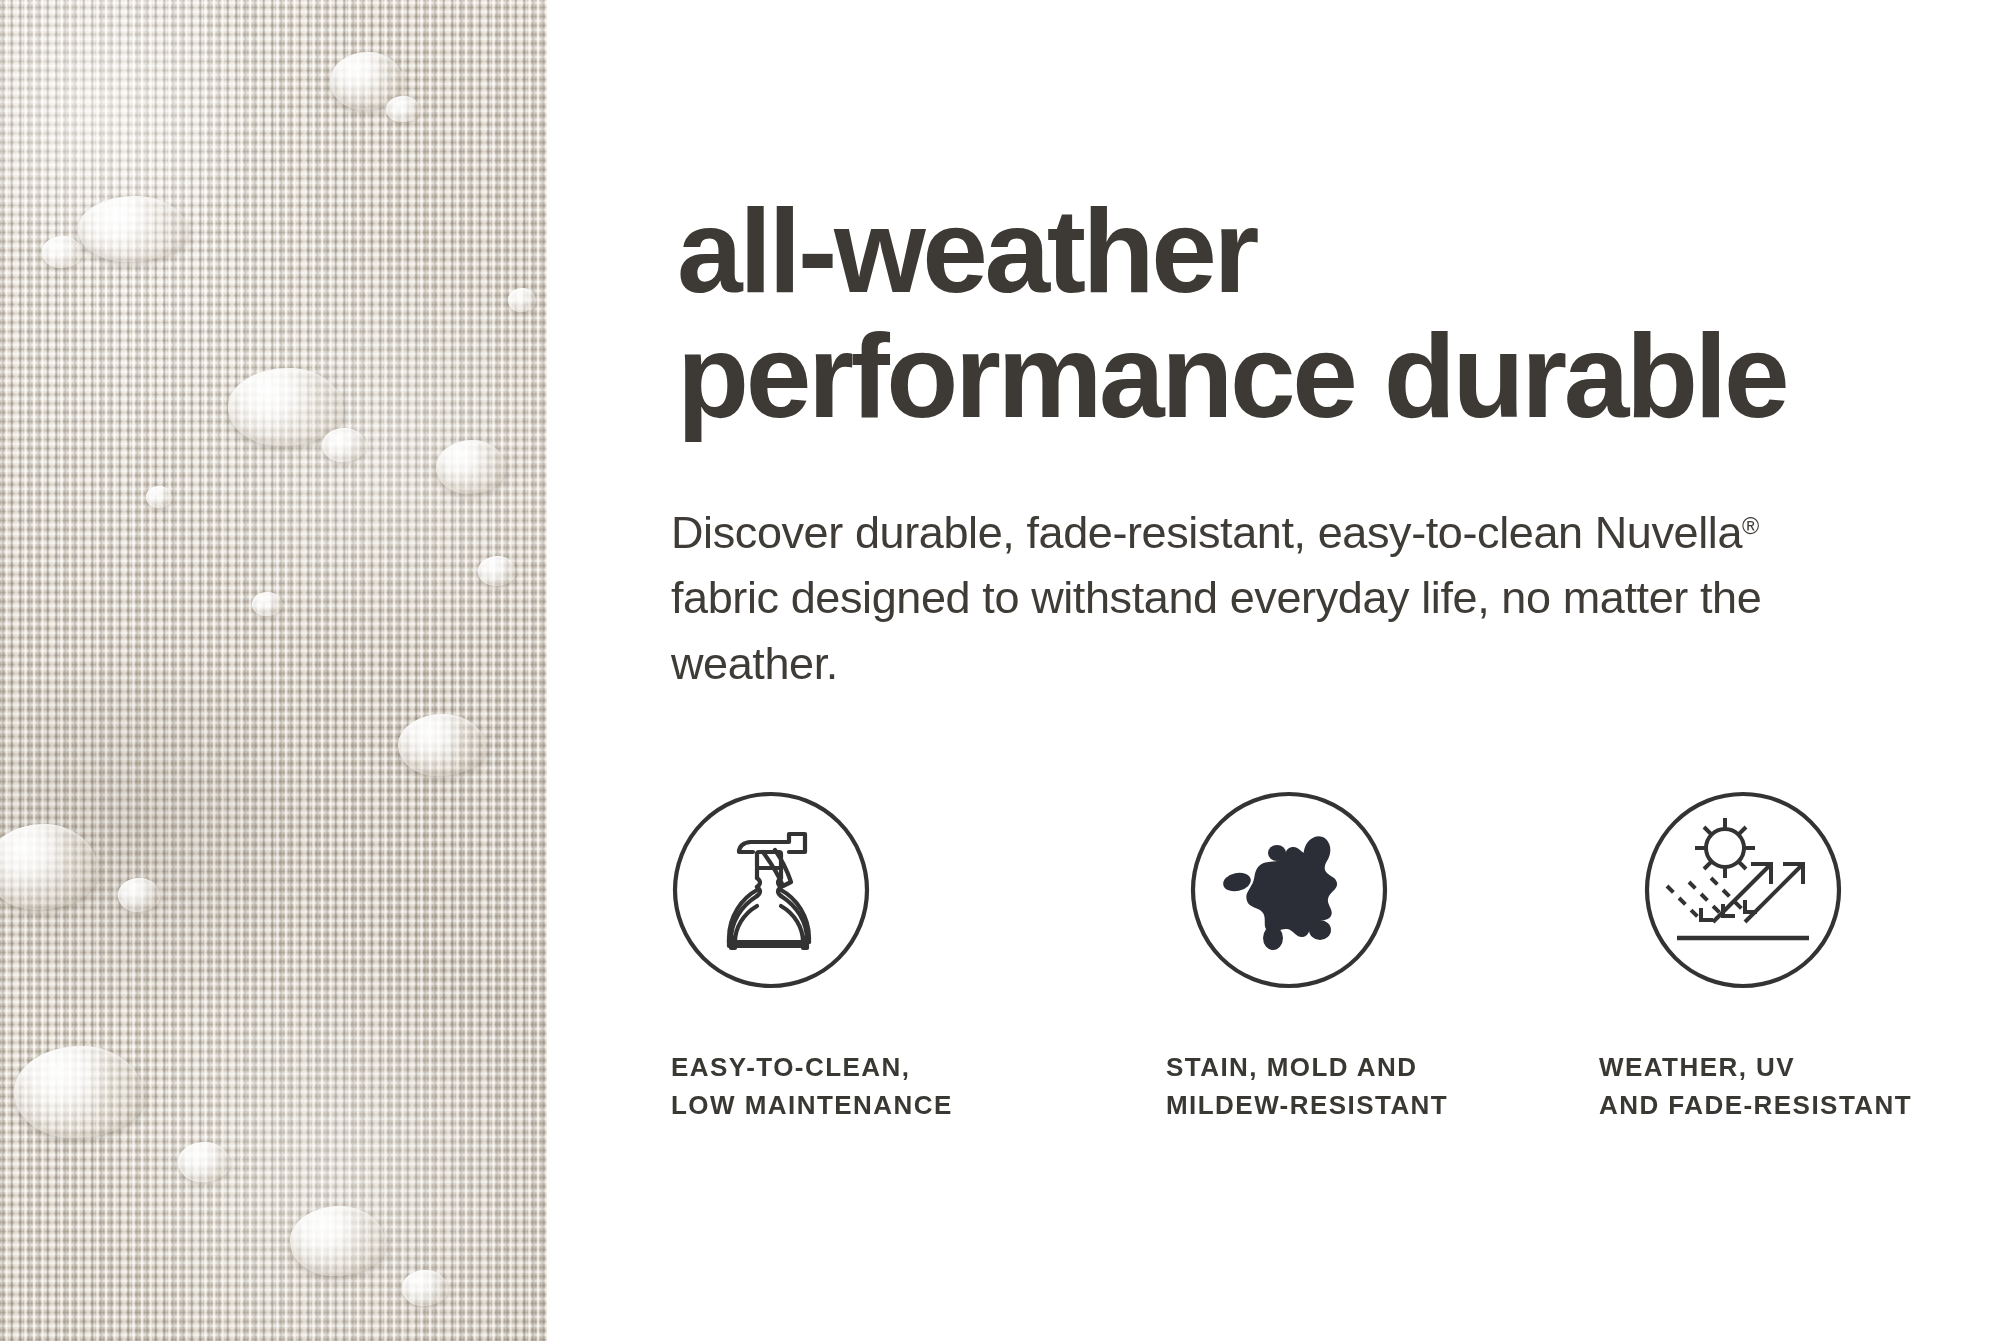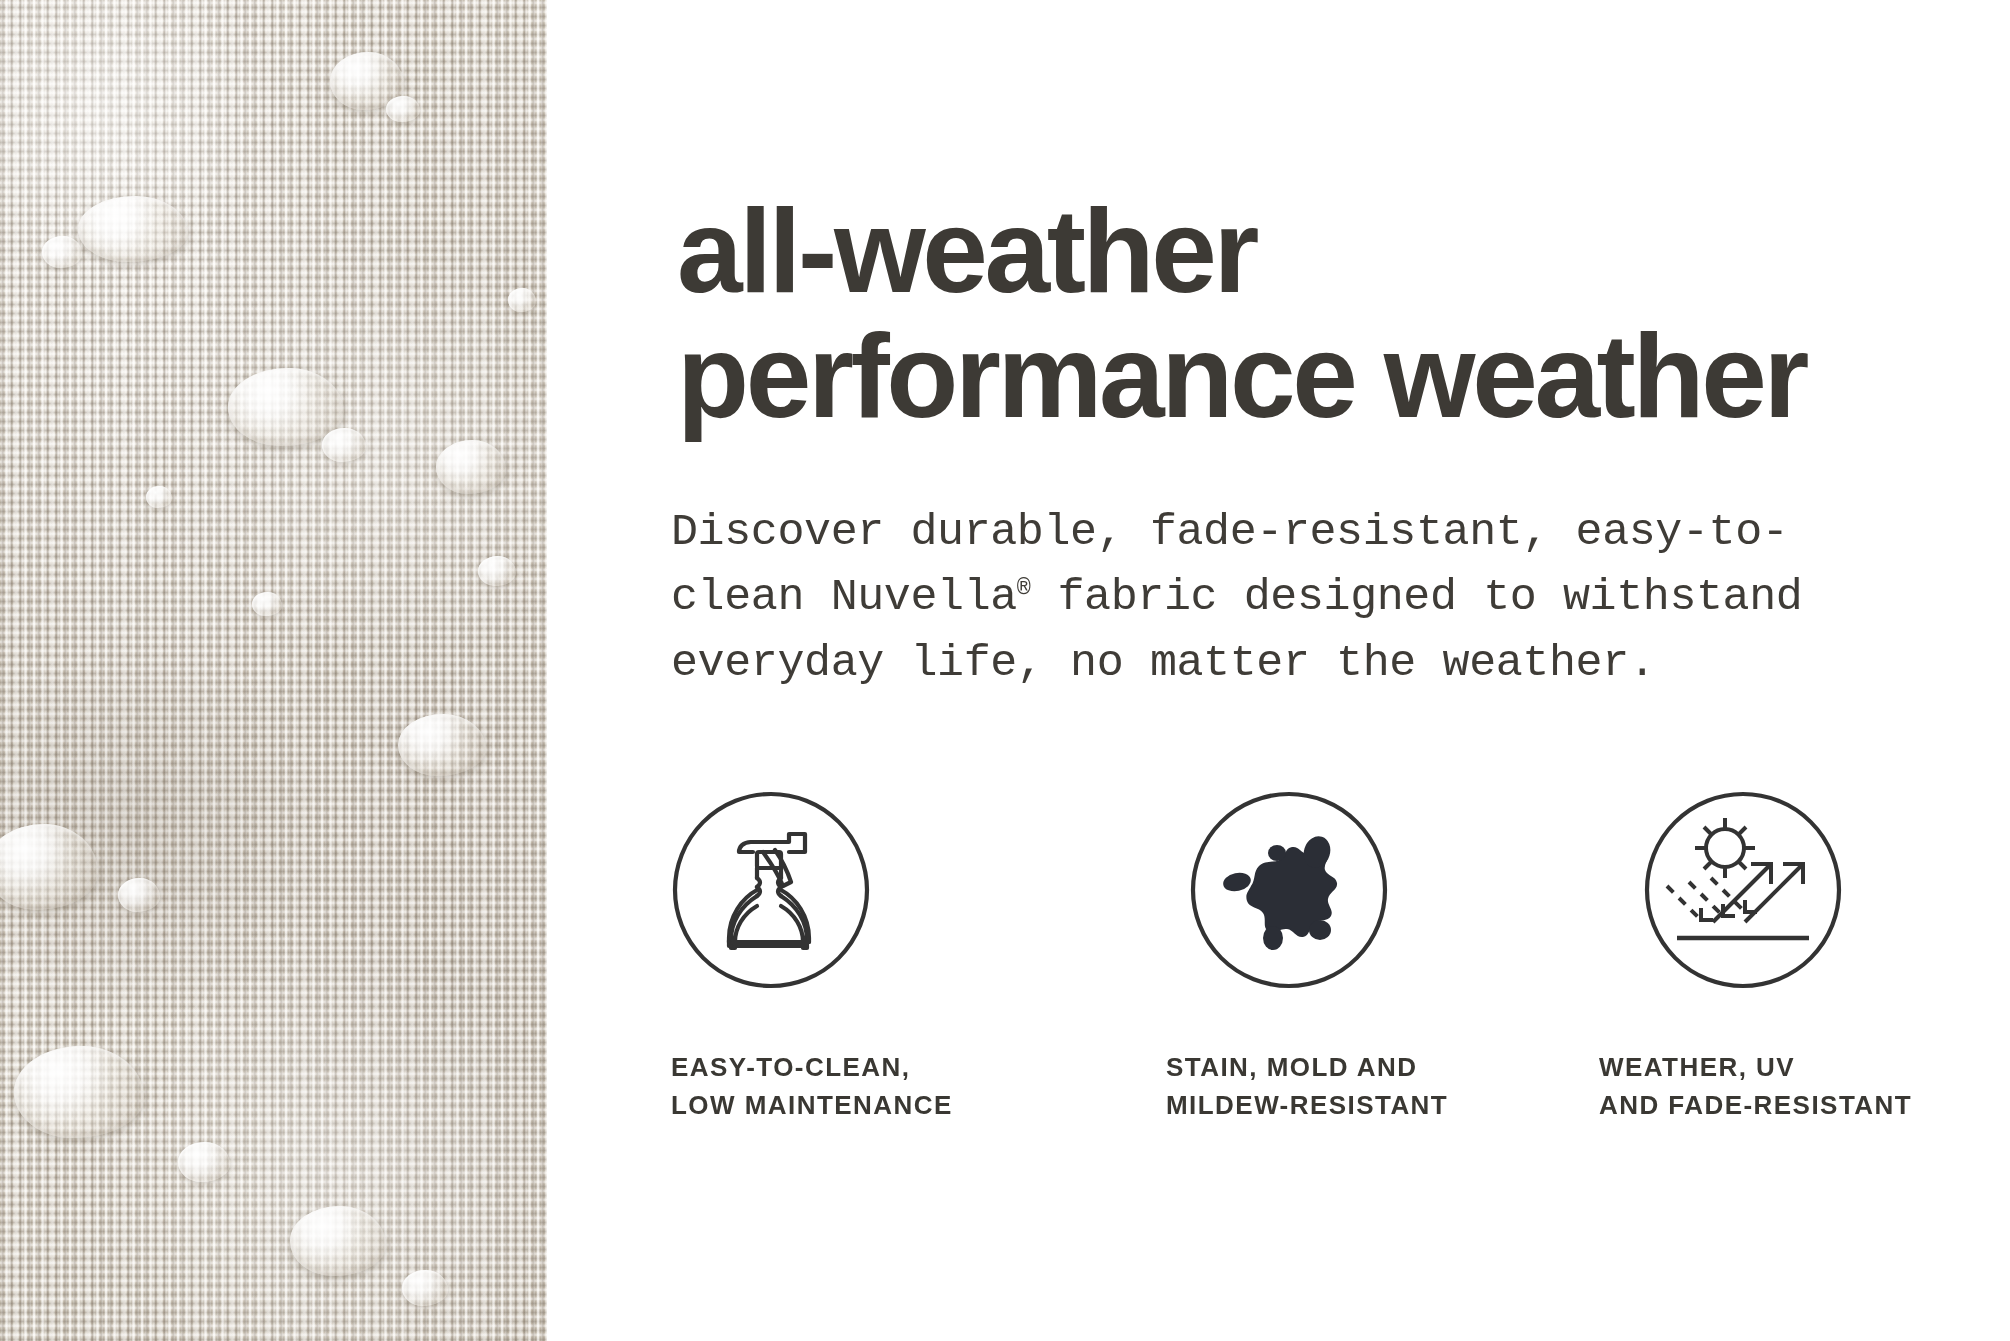--- a/index.html
+++ b/index.html
@@ -117,21 +117,21 @@
     letter-spacing: -3.4px;
   }
 
   .subcopy {
     position: absolute;
     left: 124px;
     top: 500px;
     width: 1190px;
     margin: 0;
     color: #3f3c37;
-    font-family: Liberation Mono, monospace;
+    font-family: Liberation Sans, sans-serif;
     font-weight: 400;
     font-size: 45px;
     line-height: 1.45;
     letter-spacing: -0.4px;
   }
   .subcopy sup {
     font-size: 0.52em;
     vertical-align: 0.62em;
     line-height: 0;
     letter-spacing: 0;
@@ -205,21 +205,21 @@
     <div class="bead" style="left:14px;  top:1046px; width:130px; height:92px;"></div>
     <div class="bead small" style="left:178px; top:1142px; width:52px;  height:40px;"></div>
     <div class="bead" style="left:290px; top:1206px; width:96px;  height:70px;"></div>
     <div class="bead small" style="left:402px; top:1270px; width:46px;  height:36px;"></div>
     <div class="bead small" style="left:146px; top:486px; width:26px;  height:22px;"></div>
     <div class="bead small" style="left:508px; top:288px; width:28px;  height:24px;"></div>
   </div>
 
   <div class="content">
 
-    <h1 class="headline"><span>all-weather</span><br><span>performance weather</span></h1>
+    <h1 class="headline"><span>all-weather</span><br><span>performance durable</span></h1>
 
     <p class="subcopy"><span>Discover durable, fade-resistant, easy-to-clean Nuvella</span><sup>®</sup><span> fabric designed to withstand everyday life, no matter the weather.</span></p>
 
     <div class="features">
 
       <div class="feature f1">
         <div class="feature-icon-wrap">
           <svg width="200" height="200" viewBox="0 0 200 200" fill="none" stroke="#333333" stroke-width="4.2" stroke-linecap="round" stroke-linejoin="round">
             <circle cx="100" cy="100" r="96" stroke-width="4.2"></circle>
 

